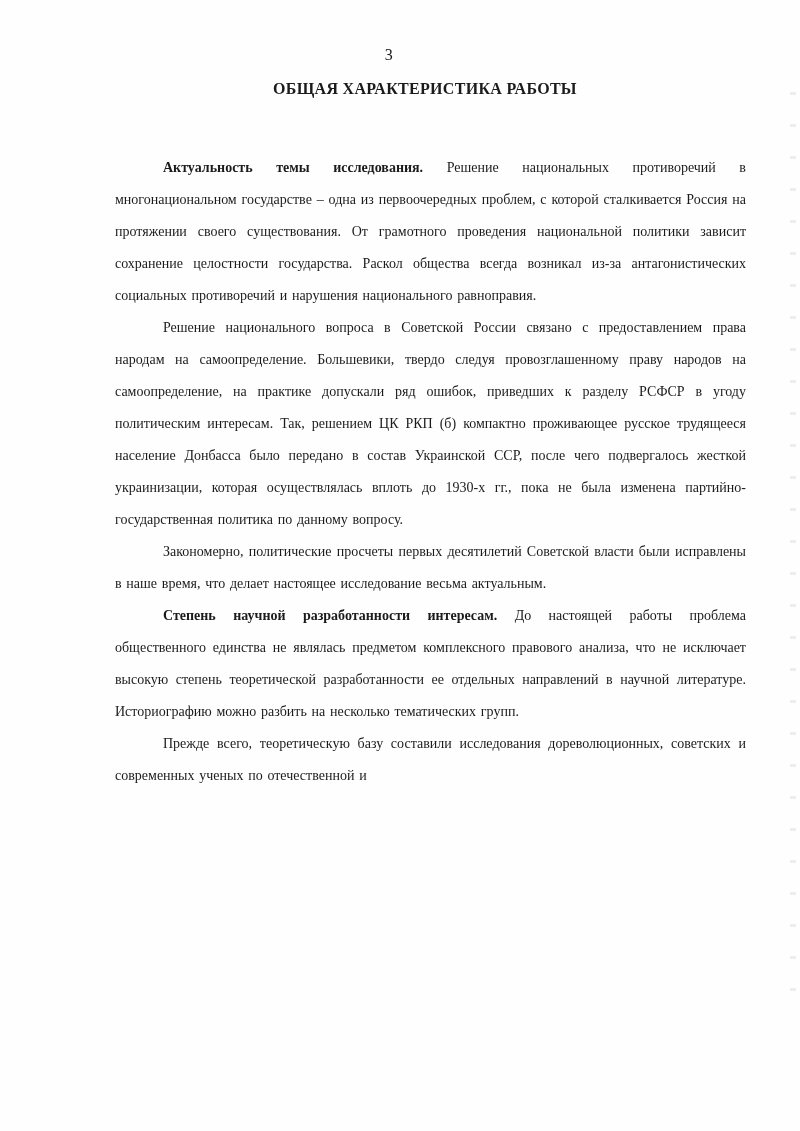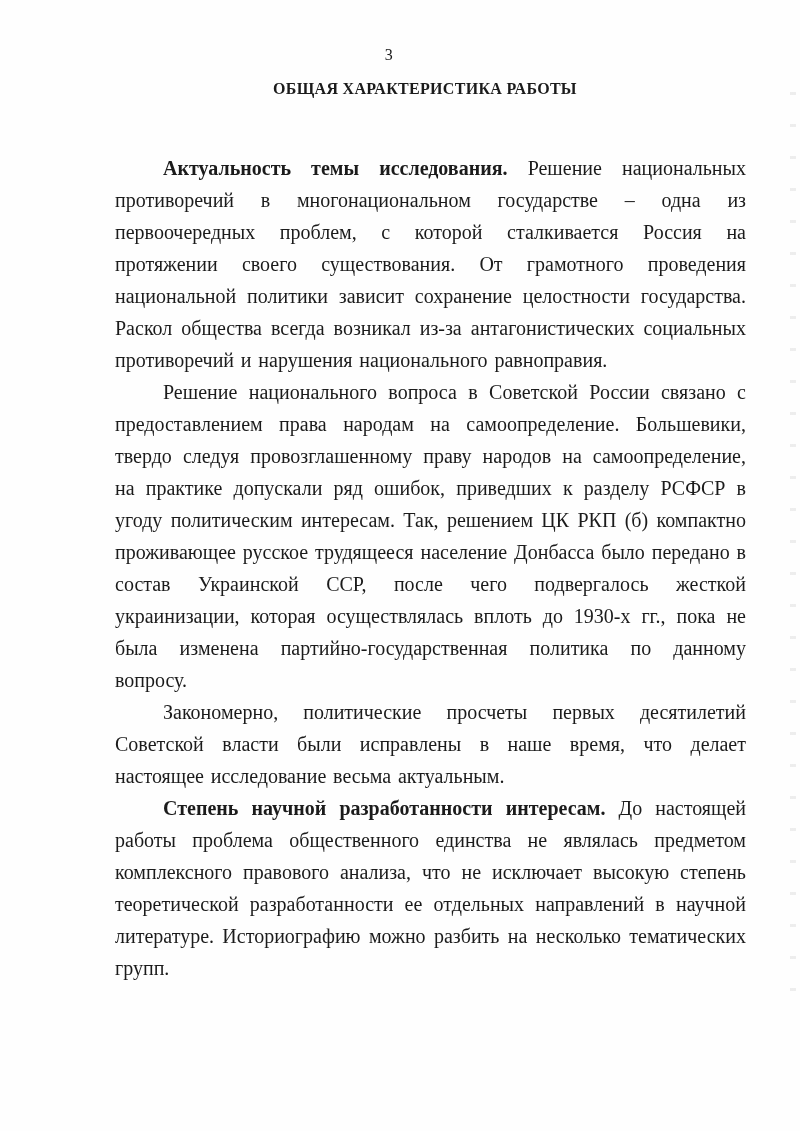--- a/index.html
+++ b/index.html
@@ -34,21 +34,21 @@
     font-weight: bold;
     font-size: 16px;
     letter-spacing: 0.3px;
     white-space: nowrap;
   }
   .body-text {
     position: absolute;
     top: 152px;
     left: 115px;
     width: 631px;
-    font-size: 20px;
+    font-size: 14px;
     line-height: 32px;
     text-align: justify;
     word-spacing: 0.09em;
   }
   .body-text p {
     margin: 0;
     padding: 0;
     text-indent: 48px;
   }
   .body-text b {
@@ -81,17 +81,18 @@
 
   <div class="body-text">
     <p><b>Актуальность темы исследования.</b><span> Решение национальных противоречий в многонациональном государстве – одна из первоочередных проблем, с которой сталкивается Россия на протяжении своего существования. От грамотного проведения национальной политики зависит сохранение целостности государства. Раскол общества всегда возникал из-за антагонистических социальных противоречий и нарушения национального равноправия.</span></p>
 
     <p><b></b><span>Решение национального вопроса в Советской России связано с предоставлением права народам на самоопределение. Большевики, твердо следуя провозглашенному праву народов на самоопределение, на практике допускали ряд ошибок, приведших к разделу РСФСР в угоду политическим интересам. Так, решением ЦК РКП (б) компактно проживающее русское трудящееся население Донбасса было передано в состав Украинской ССР, после чего подвергалось жесткой украинизации, которая осуществлялась вплоть до 1930-х гг., пока не была изменена партийно-государственная политика по данному вопросу.</span></p>
 
     <p><b></b><span>Закономерно, политические просчеты первых десятилетий Советской власти были исправлены в наше время, что делает настоящее исследование весьма актуальным.</span></p>
 
     <p><b>Степень научной разработанности интересам.</b><span> До настоящей работы проблема общественного единства не являлась предметом комплексного правового анализа, что не исключает высокую степень теоретической разработанности ее отдельных направлений в научной литературе. Историографию можно разбить на несколько тематических групп.</span></p>
 
+    <p><b></b><span>Прежде всего, теоретическую базу составили исследования дореволюционных, советских и современных ученых по отечественной и</span></p>
   </div>
 
   <div class="scan-edge"></div>
 
 </div>
 
 </body></html>

